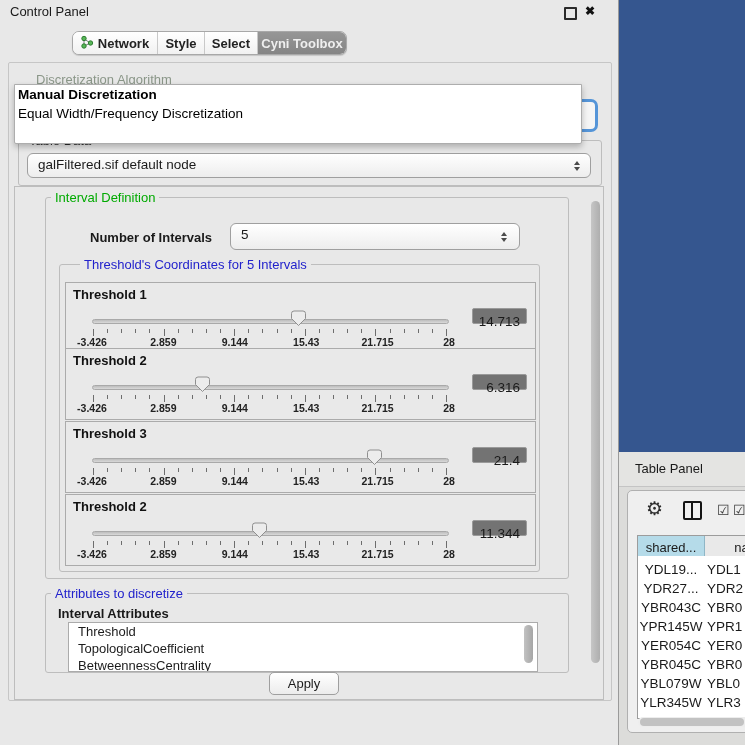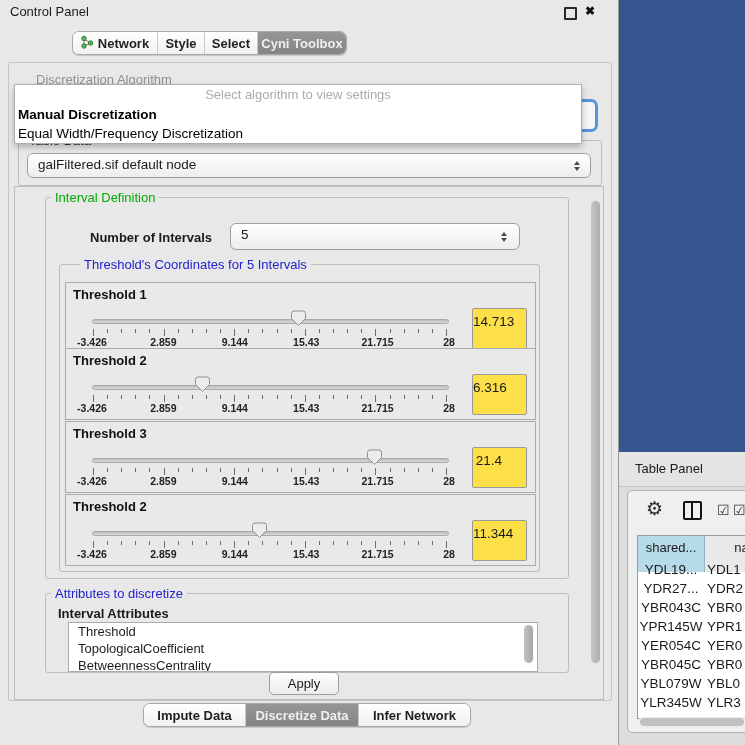--- a/index.html
+++ b/index.html
@@ -42,42 +42,42 @@
   .tri-up{width:0;height:0;border-left:3.5px solid transparent;border-right:3.5px solid transparent;border-bottom:4.5px solid #4a4a4a}
   .tri-dn{width:0;height:0;border-left:3.5px solid transparent;border-right:3.5px solid transparent;border-top:4.5px solid #4a4a4a}
 
   
   .threshold-panel{position:absolute;left:5px;width:469px;height:70px;background:#e9e9e9;border:1px solid #ababab}
   .th-title{position:absolute;left:7px;top:4px;font-size:13px;font-weight:bold;color:#111}
   .track{position:absolute;left:26px;top:36px;width:357px;height:5px;border-radius:3px;background:linear-gradient(#bdbdbd,#d9d9d9);border:1px solid #a9a9a9;box-sizing:border-box;cursor:pointer}
   .thumb{position:absolute;top:27px;width:17px;height:17px;cursor:pointer}
   .tick{position:absolute;top:46px;width:1px;background:#6d6d6d}
   .tick-label{position:absolute;top:53px;width:60px;text-align:center;font-size:10.5px;font-weight:bold;color:#222}
-  .value-box{position:absolute;left:406px;top:25px;width:55px;height:41px;background:#fde047;border:1px solid #9a9a9a;border-radius:2px;font-size:13.5px;line-height:25px;text-align:right;padding-right:24px;box-sizing:border-box;cursor:text}
+  .value-box{position:absolute;left:406px;top:25px;width:55px;height:16px;background:#737373;border:1px solid #9a9a9a;border-radius:2px;font-size:13.5px;line-height:25px;text-align:right;padding-right:6px;box-sizing:border-box;cursor:text}
 
   
   #listbox{position:absolute;left:66px;top:620px;width:468px;height:48px;background:#ffffff;border:1px solid #ababab;overflow:hidden}
   .listitem{height:17px;line-height:17px;padding-left:9px;font-size:13px;color:#1c1c1c;cursor:pointer;white-space:nowrap}
   #list-scroll{position:absolute;left:455px;top:2px;width:9px;height:38px;border-radius:5px;background:linear-gradient(to right,#c2c2c2,#a6a6a6)}
 
   #apply-btn{position:absolute;left:268px;top:671px;width:68px;height:21px;background:linear-gradient(#ffffff,#ececec);border:1px solid #9f9f9f;border-radius:5px;font-size:13px;text-align:center;line-height:21px;cursor:pointer}
 
   
   #desktop{position:absolute;left:619px;top:0;width:126px;height:452px;background:#35568f}
 
   #right-lower{position:absolute;left:619px;top:452px;width:126px;height:293px;background:#dcdcda}
   #tp-bar{position:absolute;left:619px;top:452px;width:126px;height:34px;background:#e4e4e2;border-bottom:1px solid #c4c4c4}
   #tp-bar .t{position:absolute;left:16px;top:9px;font-size:13px;color:#1a1a1a}
   #tp-box{position:absolute;left:627px;top:490px;width:130px;height:241px;background:#efefef;border:1px solid #b0b0b0;border-radius:5px}
   #gear-ico{position:absolute;left:18px;top:6px;font-size:19px;color:#2d2d2d;cursor:pointer}
   #cols-ico{position:absolute;left:55px;top:10px;width:15px;height:15px;border:2px solid #141414;border-radius:2px;cursor:pointer}
   #cols-ico:after{content:"";position:absolute;left:6px;top:0;width:2px;height:15px;background:#141414}
   .chk-ico{position:absolute;top:11px;font-size:14px;color:#3a3a3a;cursor:pointer}
   #tp-table{position:absolute;left:9px;top:44px;width:140px;height:182px;background:#ffffff;border:1px solid #9c9c9c;overflow:hidden}
-  .hcell{position:absolute;top:0;height:36px;line-height:24px;font-size:13px;text-align:center;box-sizing:border-box;cursor:pointer}
+  .hcell{position:absolute;top:0;height:20px;line-height:24px;font-size:13px;text-align:center;box-sizing:border-box;cursor:pointer}
   .hcell.sel{background:#b5dbe9;border-right:1px solid #8fb6c6}
   .hcell.plain{background:#e9e9e9}
   .trow{position:absolute;left:0;width:100%;height:19px;cursor:pointer}
   .tc1{position:absolute;left:0;top:0;width:66px;height:19px;line-height:19px;font-size:13.5px;text-align:center}
   .tc2{position:absolute;left:69px;top:0;height:19px;line-height:19px;font-size:13.5px}
   #hscroll{position:absolute;left:10px;top:226px;width:135px;height:10px;background:#ededed;border-radius:5px}
   #hscroll .thumb2{position:absolute;left:2px;top:1px;width:104px;height:8px;border-radius:4px;background:#c2c2c2;cursor:pointer}
 </style>
 </head>
 <body>
@@ -112,21 +112,20 @@
         <span>Cyni Toolbox</span>
       </div>
     </div>
 
   <div id="outer-frame"></div>
 
   <span id="algo-legend">Discretization Algorithm</span>
   <div id="focus-ring"></div>
 
   <div id="popup">
-    <div class="hint">Select algorithm to view settings</div>
   <div class="item bold">Manual Discretization</div>
       <div class="item">Equal Width/Frequency Discretization</div>
     </div>
 
   <div class="group" id="tabledata-group" style="left:18px;top:140px;width:582px;height:44px">
     <span class="legend" style="left:6px;top:-8px;color:#2c2c2c">Table Data</span>
     <div class="combo" style="left:8px;top:12px;width:562px;height:23px">
       <span class="val">galFiltered.sif default node</span>
       <span class="updown" style="right:10px">
           <span class="tri-up"></span>
@@ -326,31 +325,20 @@
           <div class="listitem">BetweennessCentrality</div>
           <div id="list-scroll"></div>
         </div>
     </div>
 
     <div id="apply-btn" style="left:254px;top:485px">Apply</div>
 
     <div id="vscroll-thumb" style="left:576px;top:14px;height:462px"></div>
   </div>
 
-  <div class="segbar" id="bottom-tabbar" style="left:143px;top:703px">
-      <div class="seg" style="width: 101px;">
-        <span>Impute Data</span>
-      </div>
-      <div class="seg active" style="width: 112px;">
-        <span>Discretize Data</span>
-      </div>
-      <div class="seg" style="width: 111px;">
-        <span>Infer Network</span>
-      </div>
-    </div>
 </div>
 
 <div id="desktop">
   
 </div>
 
 <div id="right-lower">
   <div id="tp-bar" style="left:0;top:0">
     <span class="t">Table Panel</span>
   </div>

